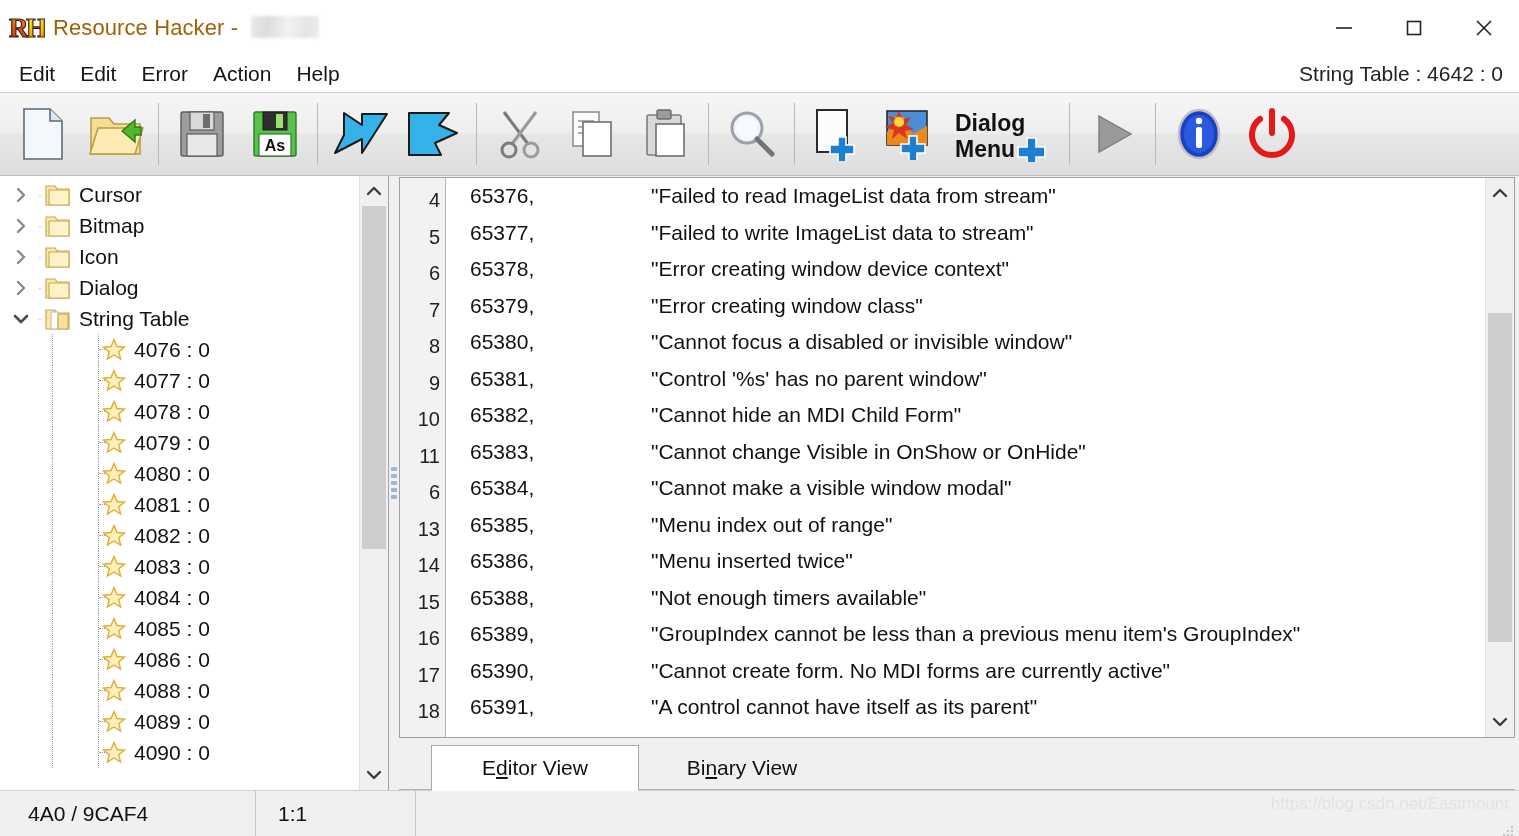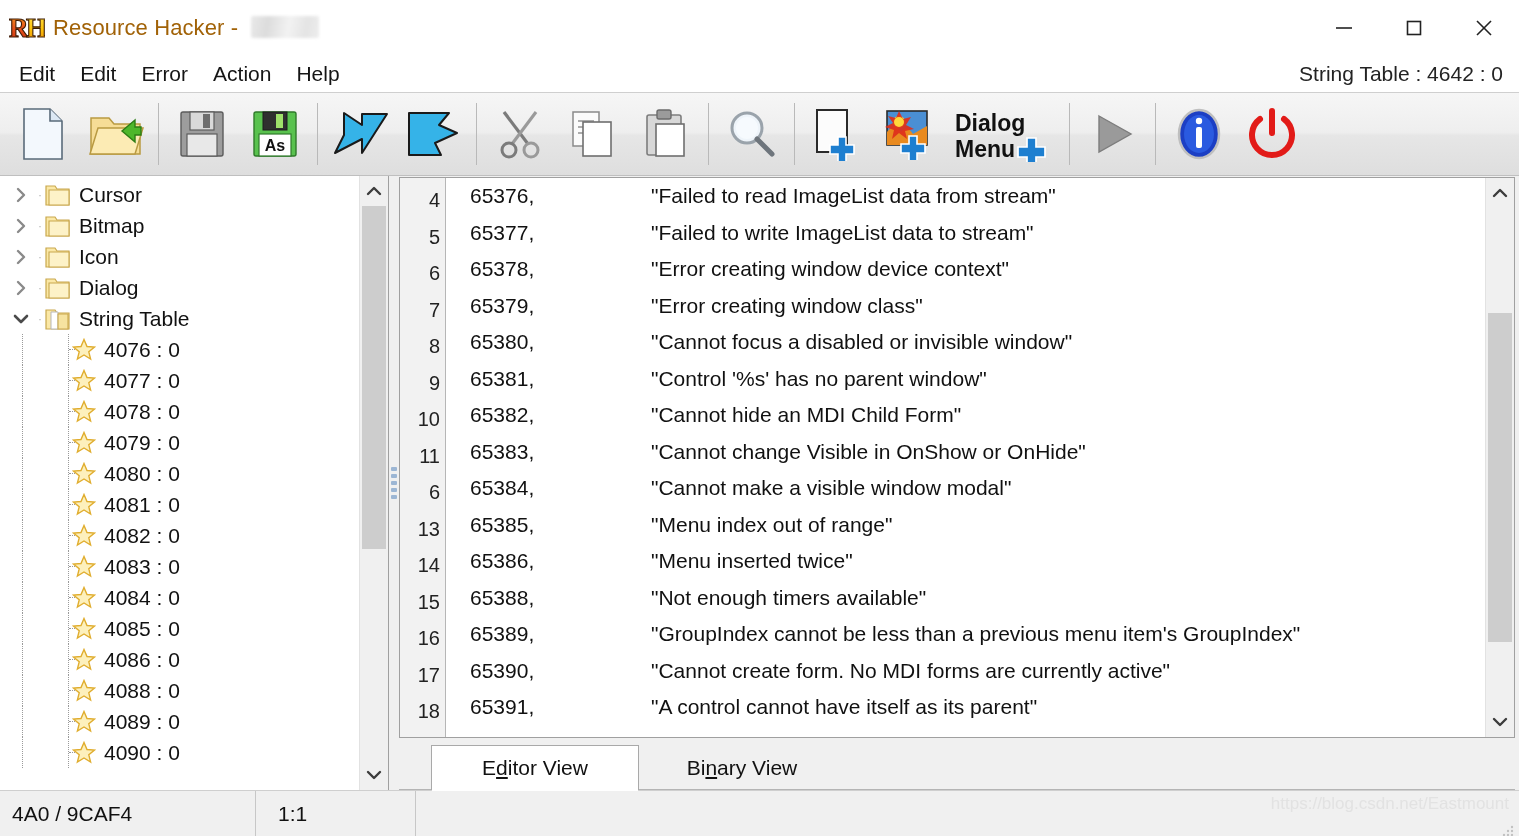--- a/index.html
+++ b/index.html
@@ -150,20 +150,21 @@
     margin-left: 6px;
   }
   .tnode .tdot {
     width: 8px; flex: none;
     color: #b4b4b4; font-size: 12px;
     text-align: center;
   }
   .folder-ico { width: 26px; height: 24px; flex: none; margin-right: 9px; }
   .child {
     padding-left: 52px;
+    margin-left: 30px;
   }
   .child .connector {
     position: absolute;
     left: 22px; top: 0; bottom: 0;
     width: 1px;
     border-left: 1px dotted #9a9a9a;
   }
   .child .connector2 {
     position: absolute;
     left: 68px; top: 0; bottom: 0;
@@ -325,21 +326,21 @@
     height: 45px;
     flex: none;
     background: #f0f0f0;
     border-top: 1px solid #cfcfcf;
     display: flex; align-items: center;
     font-size: 21px;
     color: #111;
     position: relative;
   }
   .sb-cell {
-    padding-left: 12px;
+    padding-left: 28px;
     height: 45px; display: flex; align-items: center;
     box-sizing: border-box;
   }
   .sb-cell.one { width: 256px; border-right: 1px solid #c7c7c7; }
   .sb-cell.two { width: 160px; padding-left: 22px; border-right: 1px solid #c7c7c7;}
   .sb-grip {
     position: absolute; right: 4px; bottom: 3px;
     width: 14px; height: 14px;
     opacity: .45;
   }

